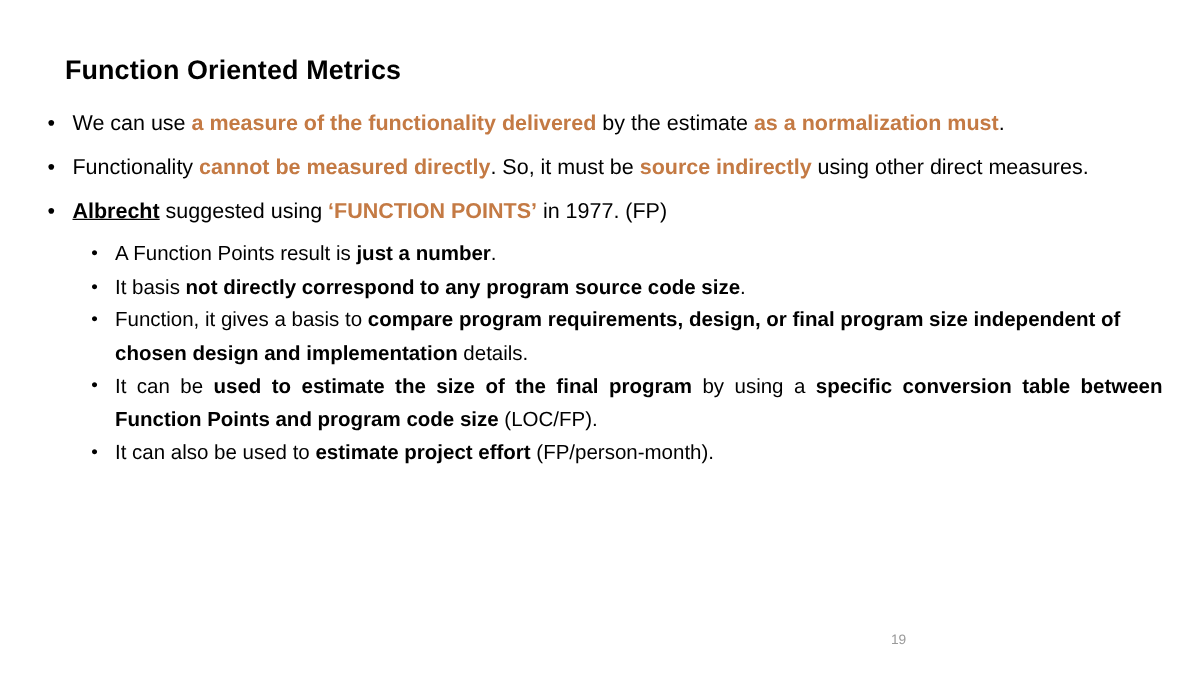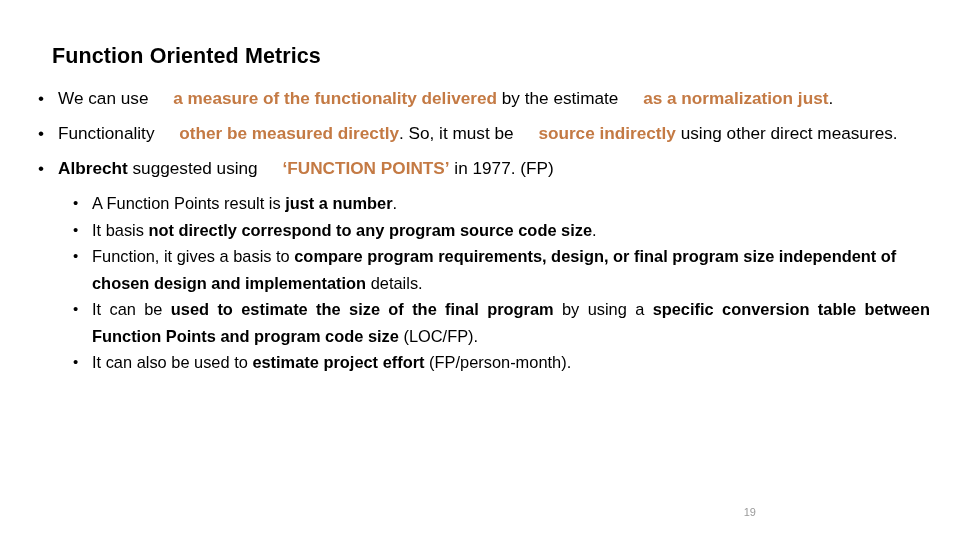--- a/index.html
+++ b/index.html
@@ -76,45 +76,45 @@
     top: 0;
     font-size: 15px;
     line-height: 26.5px;
   }
 
   .justified {
     text-align: justify;
     text-align-last: left;
   }
 
-  .accent { color: #C47A44; font-weight: bold; margin-left: 20px; }
+  .accent { color: #C47A44; font-weight: bold; }
   .b { font-weight: bold; }
-  .bu { font-weight: bold; }
+  .bu { font-weight: bold; text-decoration: underline; }
 
   .page-number {
     position: absolute;
-    right: 13px;
+    right: 44px;
     bottom: 22px;
     font-size: 11px;
     color: #9a9a9a;
     font-family: "Liberation Sans", sans-serif;
   }
 </style>
 </head>
 <body>
 
 <div class="slide">
 
   <div class="slide-title">Function Oriented Metrics</div>
 
   <div class="body-block">
 
     <div id="l1-list">
-        <p class="l1"><span class="bullet">•</span><span>We can use </span><span class="accent">a measure of the functionality delivered</span><span> by the estimate </span><span class="accent">as a normalization just</span><span>.</span></p>
-        <p class="l1"><span class="bullet">•</span><span>Functionality </span><span class="accent">other be measured directly</span><span>. So, it must be </span><span class="accent">source indirectly</span><span> using other direct measures.</span></p>
+        <p class="l1"><span class="bullet">•</span><span>We can use </span><span class="accent">a measure of the functionality delivered</span><span> by the estimate </span><span class="accent">as a normalization must</span><span>.</span></p>
+        <p class="l1"><span class="bullet">•</span><span>Functionality </span><span class="accent">cannot be measured directly</span><span>. So, it must be </span><span class="accent">source indirectly</span><span> using other direct measures.</span></p>
         <p class="l1"><span class="bullet">•</span><span class="bu">Albrecht</span><span> suggested using </span><span class="accent">‘FUNCTION POINTS’</span><span> in 1977. (FP)</span></p>
       </div>
 
     <div class="l2-group" id="l2-list">
         <p class="l2"><span class="bullet">•</span><span>A Function Points result is </span><span class="b">just a number</span><span>.</span></p>
         <p class="l2"><span class="bullet">•</span><span>It basis </span><span class="b">not directly correspond to any program source code size</span><span>.</span></p>
         <p class="l2"><span class="bullet">•</span><span>Function, it gives a basis to </span><span class="b">compare program requirements, design, or final program size independent of chosen design and implementation</span><span> details.</span></p>
         <p class="l2 justified"><span class="bullet">•</span><span>It can be </span><span class="b">used to estimate the size of the final program</span><span> by using a </span><span class="b">specific conversion table between Function Points and program code size</span><span> (LOC/FP).</span></p>
         <p class="l2"><span class="bullet">•</span><span>It can also be used to </span><span class="b">estimate project effort</span><span> (FP/person-month).</span></p>
       </div>

